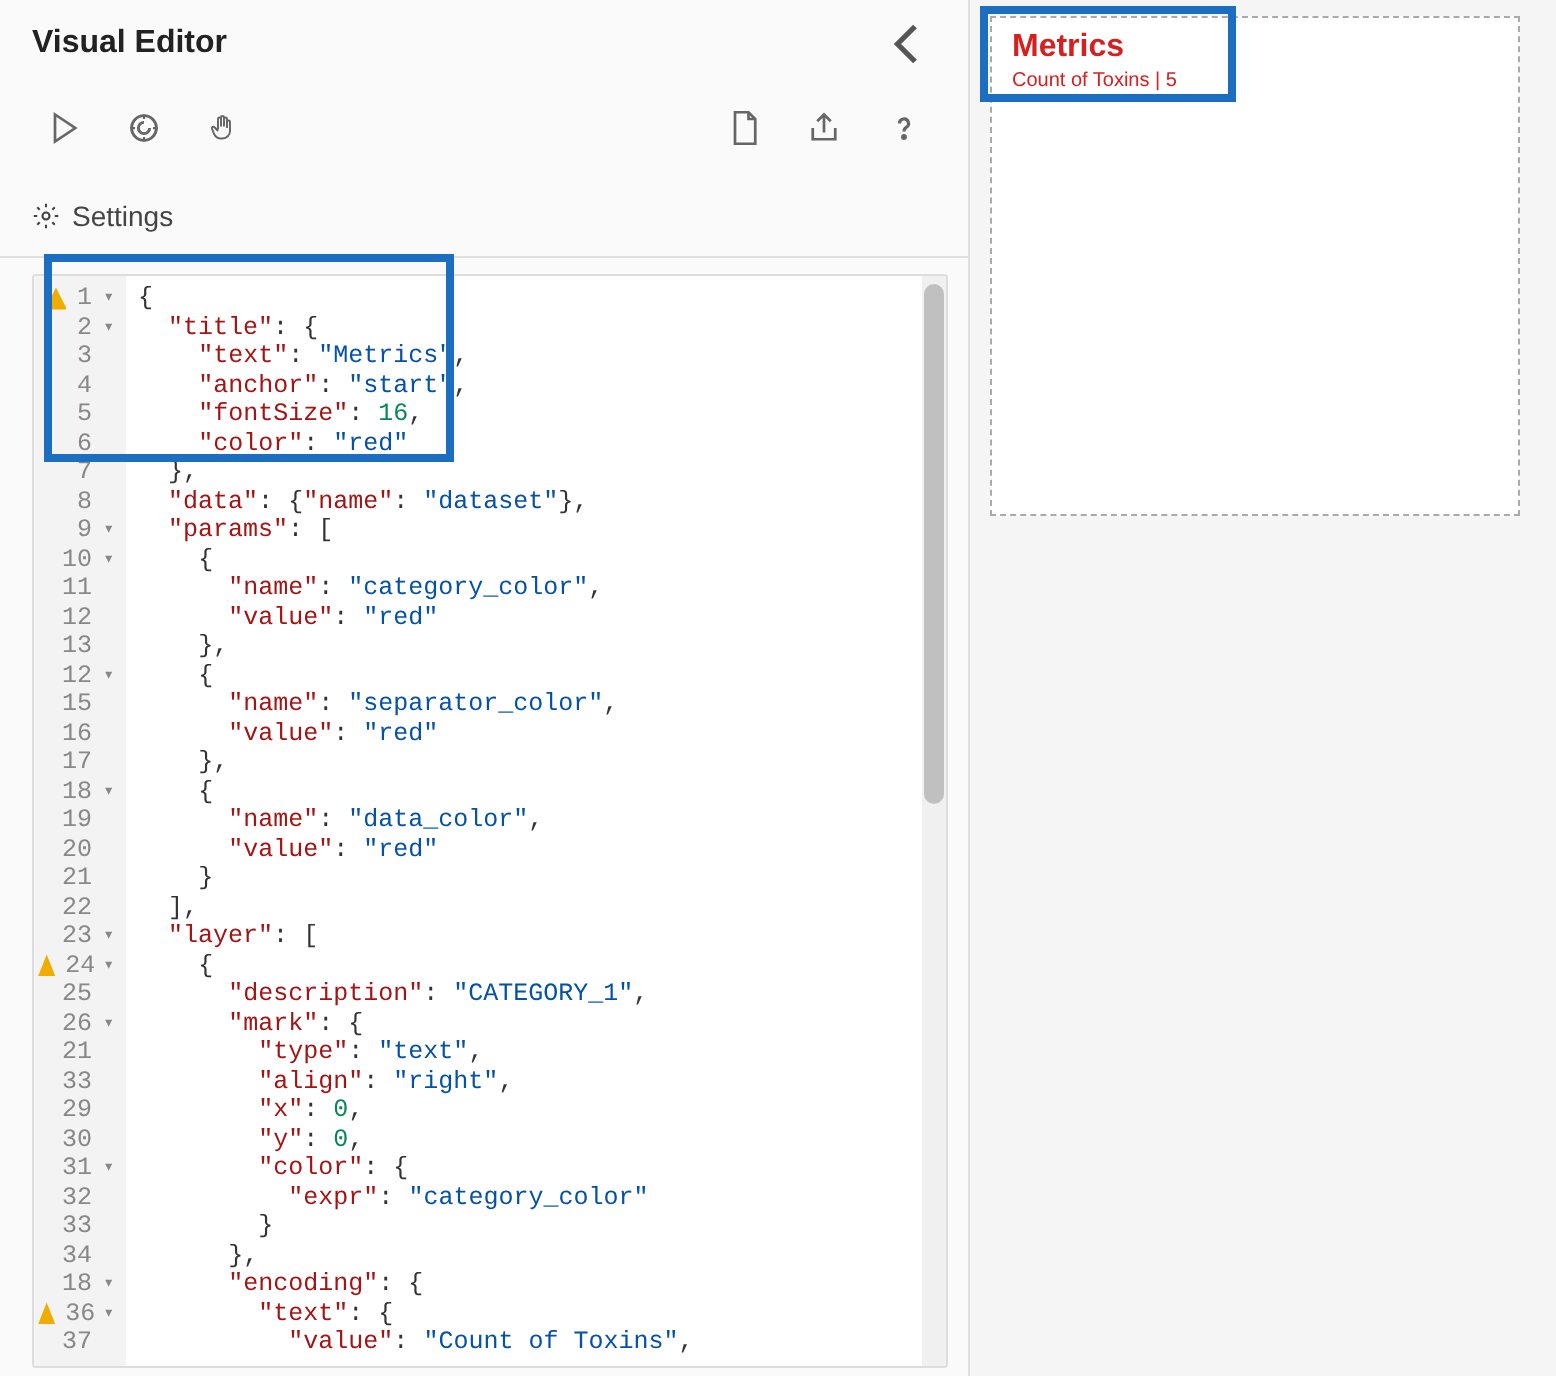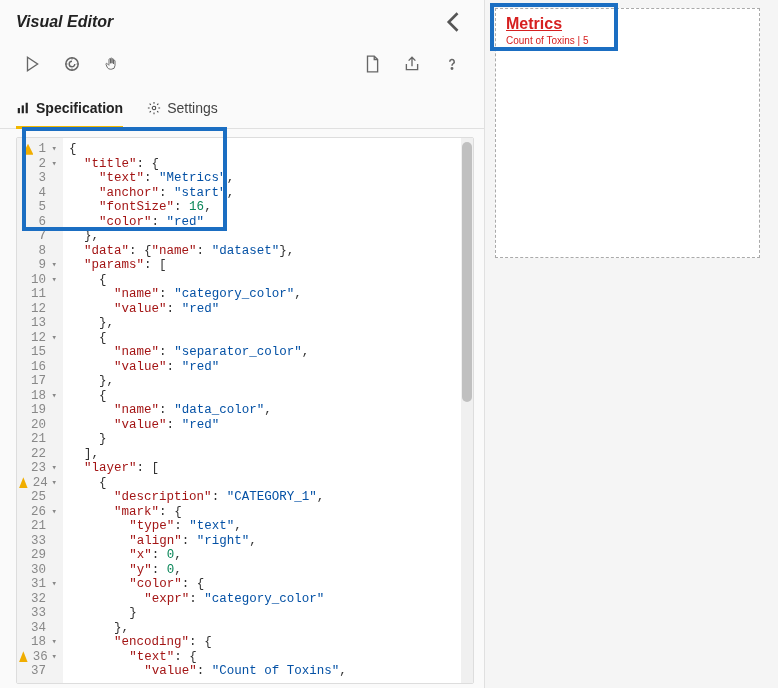--- a/index.html
+++ b/index.html
@@ -27,21 +27,20 @@
   .header {
     padding: 8px 16px 4px 16px;
     display: flex;
     align-items: center;
   }
   .header-title {
     font-size: 16px;
     font-weight: 600;
     color: #222;
     flex: 1;
-    font-style: italic;
   }
   .collapse-btn {
     width: 28px; height: 28px;
     display: flex; align-items: center; justify-content: center;
     color: #555;
     cursor: pointer;
   }
   .toolbar {
     display: flex;
     align-items: center;
@@ -161,21 +160,20 @@
     width: 265px; height: 250px;
     border: 1.5px dashed #aaa;
     background: #fff;
     padding: 6px 10px;
     position: relative;
   }
   .preview-title {
     color: #d62020;
     font-weight: 700;
     font-size: 16px;
-    text-decoration: underline;
   }
   .preview-sub {
     color: #d62020;
     font-size: 10px;
     margin-top: 2px;
   }
   .hl-preview {
     left: -6px; top: -6px;
     width: 128px; height: 48px;
   }
@@ -228,28 +226,20 @@
       </div>
       <div class="tool-btn">
         <svg viewBox="0 0 16 16" fill="none" stroke="currentColor" stroke-width="1.4">
             <path d="M6 6a2 2 0 1 1 3 1.7c-.8.5-1 1-1 1.8"></path>
             <circle cx="8" cy="12" r="0.6" fill="currentColor"></circle>
           </svg>
       </div>
     </div>
 
     <div class="tabs">
-      <div class="tab active">
-        <svg viewBox="0 0 16 16" fill="currentColor">
-            <rect x="2" y="8" width="2.5" height="6"></rect>
-            <rect x="6.5" y="5" width="2.5" height="9"></rect>
-            <rect x="11" y="2" width="2.5" height="12"></rect>
-          </svg>
-        <span>Specification</span>
-      </div>
       <div class="tab">
         <svg viewBox="0 0 16 16" fill="none" stroke="currentColor" stroke-width="1.2">
             <circle cx="8" cy="8" r="2"></circle>
             <path d="M8 1v2M8 13v2M1 8h2M13 8h2M3 3l1.4 1.4M11.6 11.6L13 13M13 3l-1.4 1.4M4.4 11.6L3 13"></path>
           </svg>
         <span>Settings</span>
       </div>
     </div>
 
     <div class="editor-wrap">

